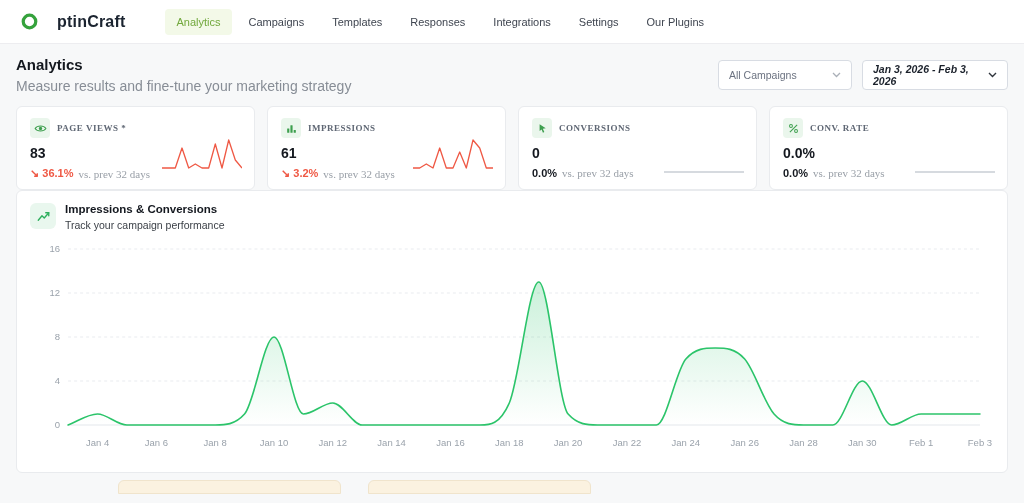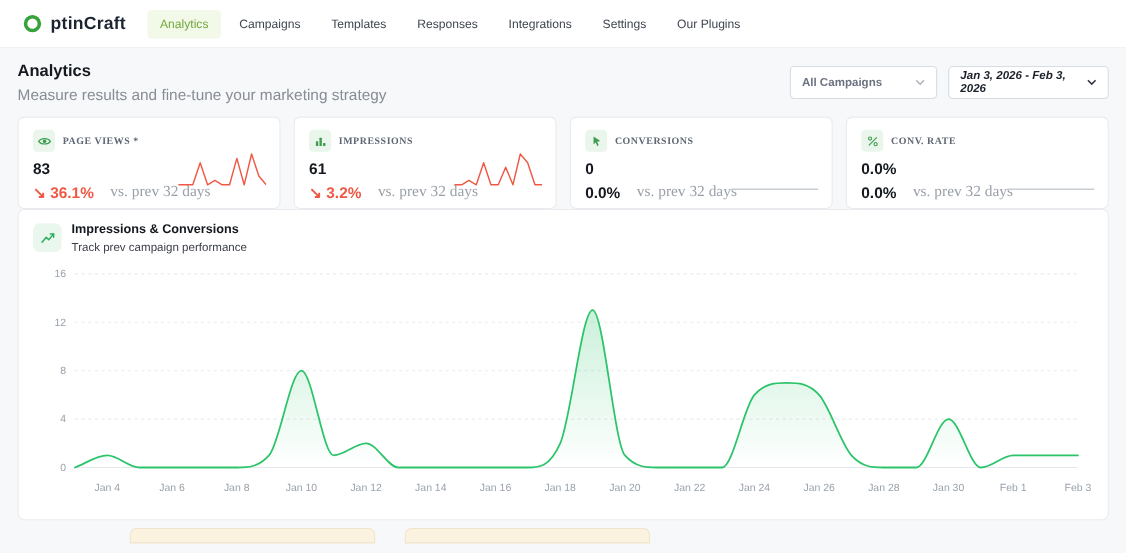--- a/index.html
+++ b/index.html
@@ -2,53 +2,53 @@
 <html><head>
 <meta charset="utf-8">
 <style>
   * { margin:0; padding:0; box-sizing:border-box; }
   html,body { width:1024px; height:503px; overflow:hidden; background:#fff;
     font-family:"Liberation Sans", sans-serif; color:#17212b; }
 
   
   .topbar { height:44px; background:#fff; display:flex; align-items:center;
     padding:0 20px; border-bottom:1px solid #ededf0; }
-  .logo { display:flex; align-items:center; gap:7px; margin-right:20px; cursor:pointer; }
+  .logo { display:flex; align-items:center; gap:18px; margin-right:40px; cursor:pointer; }
   .logo-icon { width:19px; height:19px; }
   .logo-text { font-size:16px; font-weight:600; color:#1b2430; letter-spacing:.2px; }
   .logo-text b { font-weight:800; }
   .nav { display:flex; align-items:center; gap:6px; }
   .nav-item { font-size:11px; color:#3f4550; padding:7px 11px; border-radius:4px;
     cursor:pointer; white-space:nowrap; }
   .nav-item.active { color:#71a83c; background:#f3f9e8; }
 
   
   .main { background:#f7f8f9; height:459px; padding:12px 16px 0 16px; }
   .page-head { display:flex; justify-content:space-between; align-items:center; }
   .page-title { font-size:15px; font-weight:700; color:#14181f; }
   .page-sub { font-size:14px; color:#878d96; margin-top:5px; }
   .filters { display:flex; gap:10px; align-items:center; }
   .select { background:#fff; border:1px solid #d8dce3; border-radius:4px; height:30px;
     display:flex; align-items:center; justify-content:space-between; gap:10px;
     padding:0 10px; font-size:10.5px; color:#6b7280; cursor:pointer; }
-  .select.campaign { width:134px;font-weight:bold; }
+  .select.campaign { width:134px; }
   .select.date { width:146px; color:#1b212b; font-weight:600;font-style:italic; }
   .chev { width:9px; height:6px; flex:none; }
 
   
   .stats-row { display:flex; gap:12px; margin-top:12px; }
   .stat-card { flex:1; position:relative; background:#fff; border:1px solid #e9ebee;
     border-radius:6px; padding:11px 13px; height:84px; }
   .stat-head { display:flex; align-items:center; gap:7px;font-family:Liberation Serif, serif; }
   .stat-chip { width:20px; height:20px; border-radius:4px; background:#eaf6ec;
     color:#3d9f4e; display:flex; align-items:center; justify-content:center; flex:none; }
   .stat-chip svg { width:13px; height:13px; }
   .stat-label { font-size:9px; font-weight:700; letter-spacing:.5px; color:#5f6774; }
   .stat-value { font-size:14px; font-weight:700; color:#14181f; margin-top:7px; }
-  .stat-delta { display:flex; align-items:center; gap:15px; margin-top:6px; font-size:14px; }
+  .stat-delta { display:flex; align-items:center; gap:5px; margin-top:6px; font-size:11px; }
   .delta.neg { color:#ef5844; font-weight:700; }
   .delta.neutral { color:#14181f; font-weight:700; }
   .compare { color:#9aa0a8;font-family:Liberation Serif, serif; }
   .spark { position:absolute; right:12px; bottom:14px; width:80px; height:40px; }
 
   
   .chart-card { background:#fff; border:1px solid #e9ebee;
     border-radius:6px; height:283px; padding:12px 13px; }
   .chart-head { display:flex; align-items:flex-start; gap:9px; }
   .chart-chip { width:26px; height:26px; border-radius:6px; background:#e9f7ee;
@@ -196,21 +196,21 @@
   <div class="chart-card">
     <div class="chart-head">
       <span class="chart-chip">
         <svg viewBox="0 0 20 20">
             <polyline points="3,15 8,9 11,12 17,5" fill="none" stroke="currentColor" stroke-width="1.8" stroke-linecap="round" stroke-linejoin="round"></polyline>
             <polyline points="13,5 17,5 17,9" fill="none" stroke="currentColor" stroke-width="1.8" stroke-linecap="round" stroke-linejoin="round"></polyline>
           </svg>
       </span>
       <div>
         <div class="chart-title">Impressions &amp; Conversions</div>
-        <div class="chart-sub">Track prev campaign performance</div>
+        <div class="chart-sub">Track your campaign performance</div>
       </div>
     </div>
     <svg id="main-chart" viewBox="0 0 962 220" preserveAspectRatio="none">
       <defs>
         <linearGradient id="areaGrad" x1="0" y1="0" x2="0" y2="1">
           <stop offset="0" stop-color="#2bc46a" stop-opacity="0.25"></stop>
           <stop offset="1" stop-color="#2bc46a" stop-opacity="0"></stop>
         </linearGradient>
       </defs>
     <line x1="38" x2="948" y1="190" y2="190" stroke-width="1" stroke="#e4e7eb"></line>

